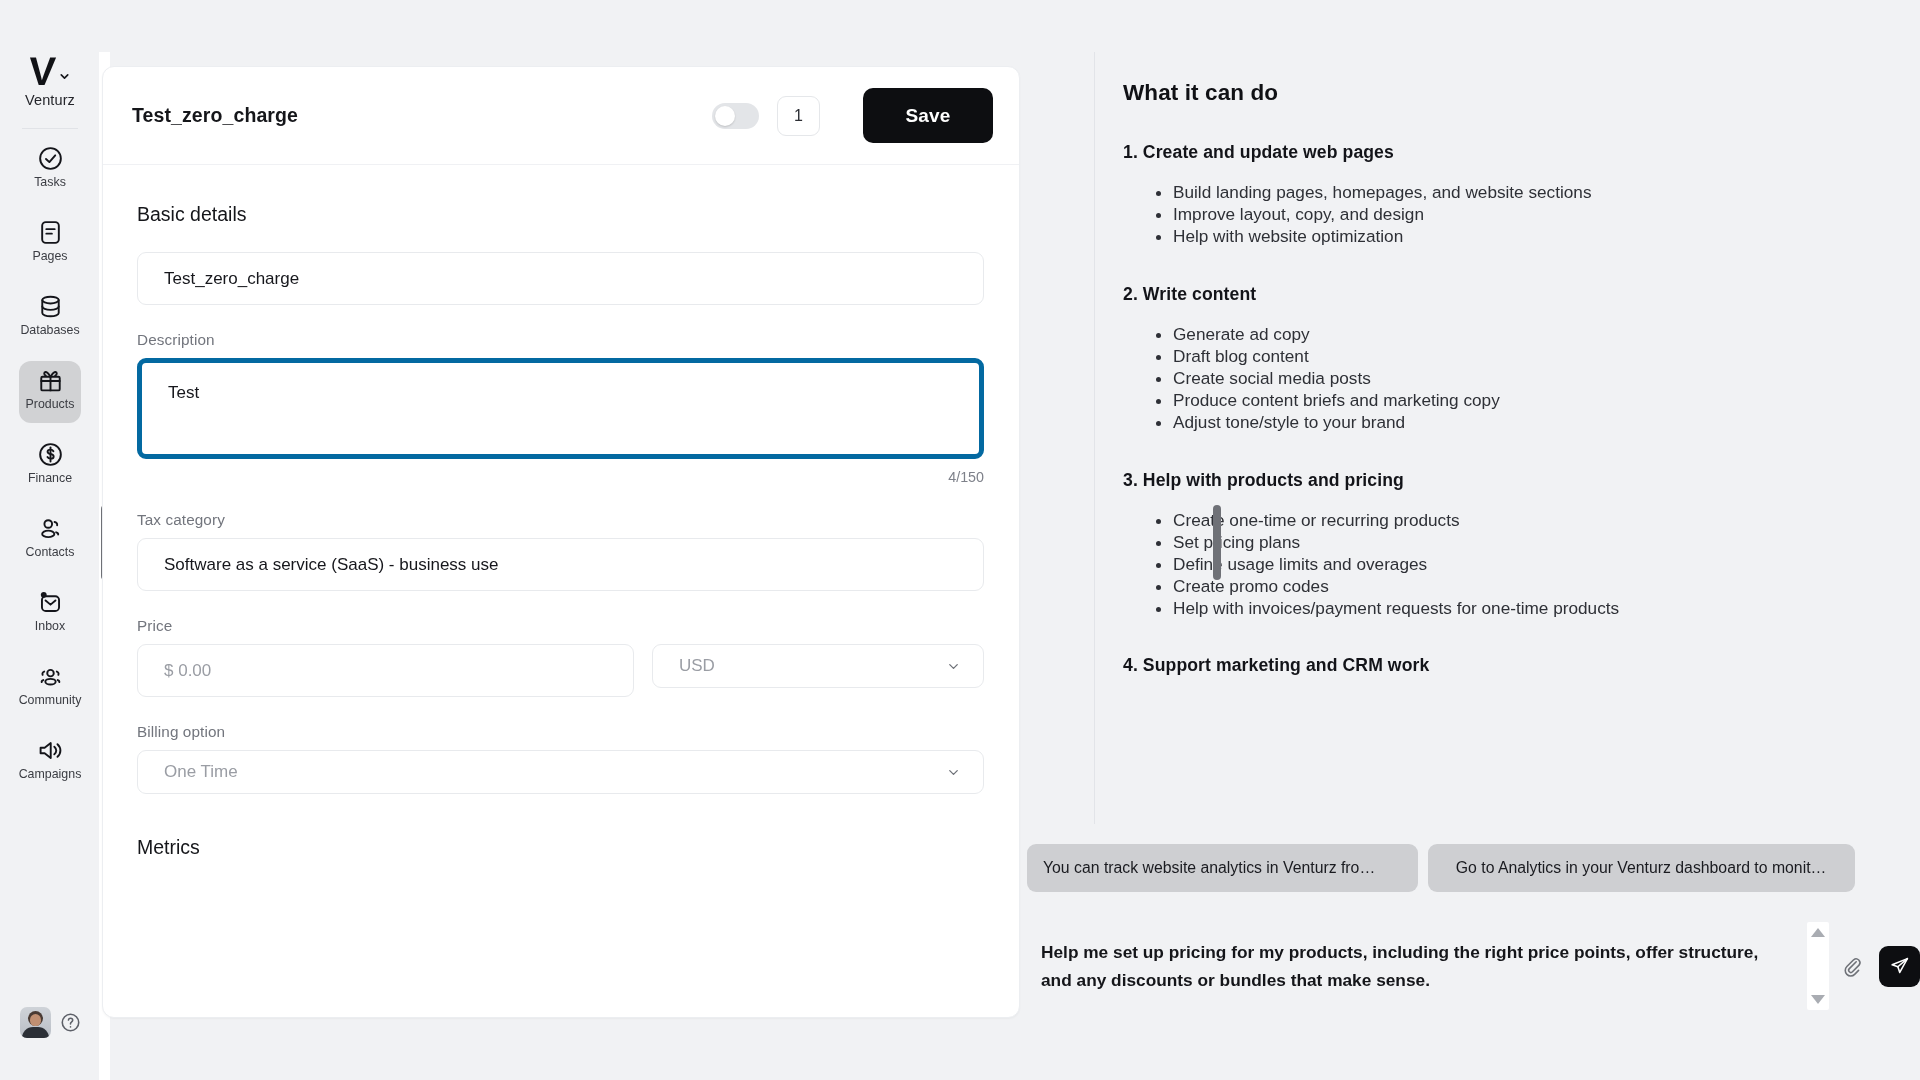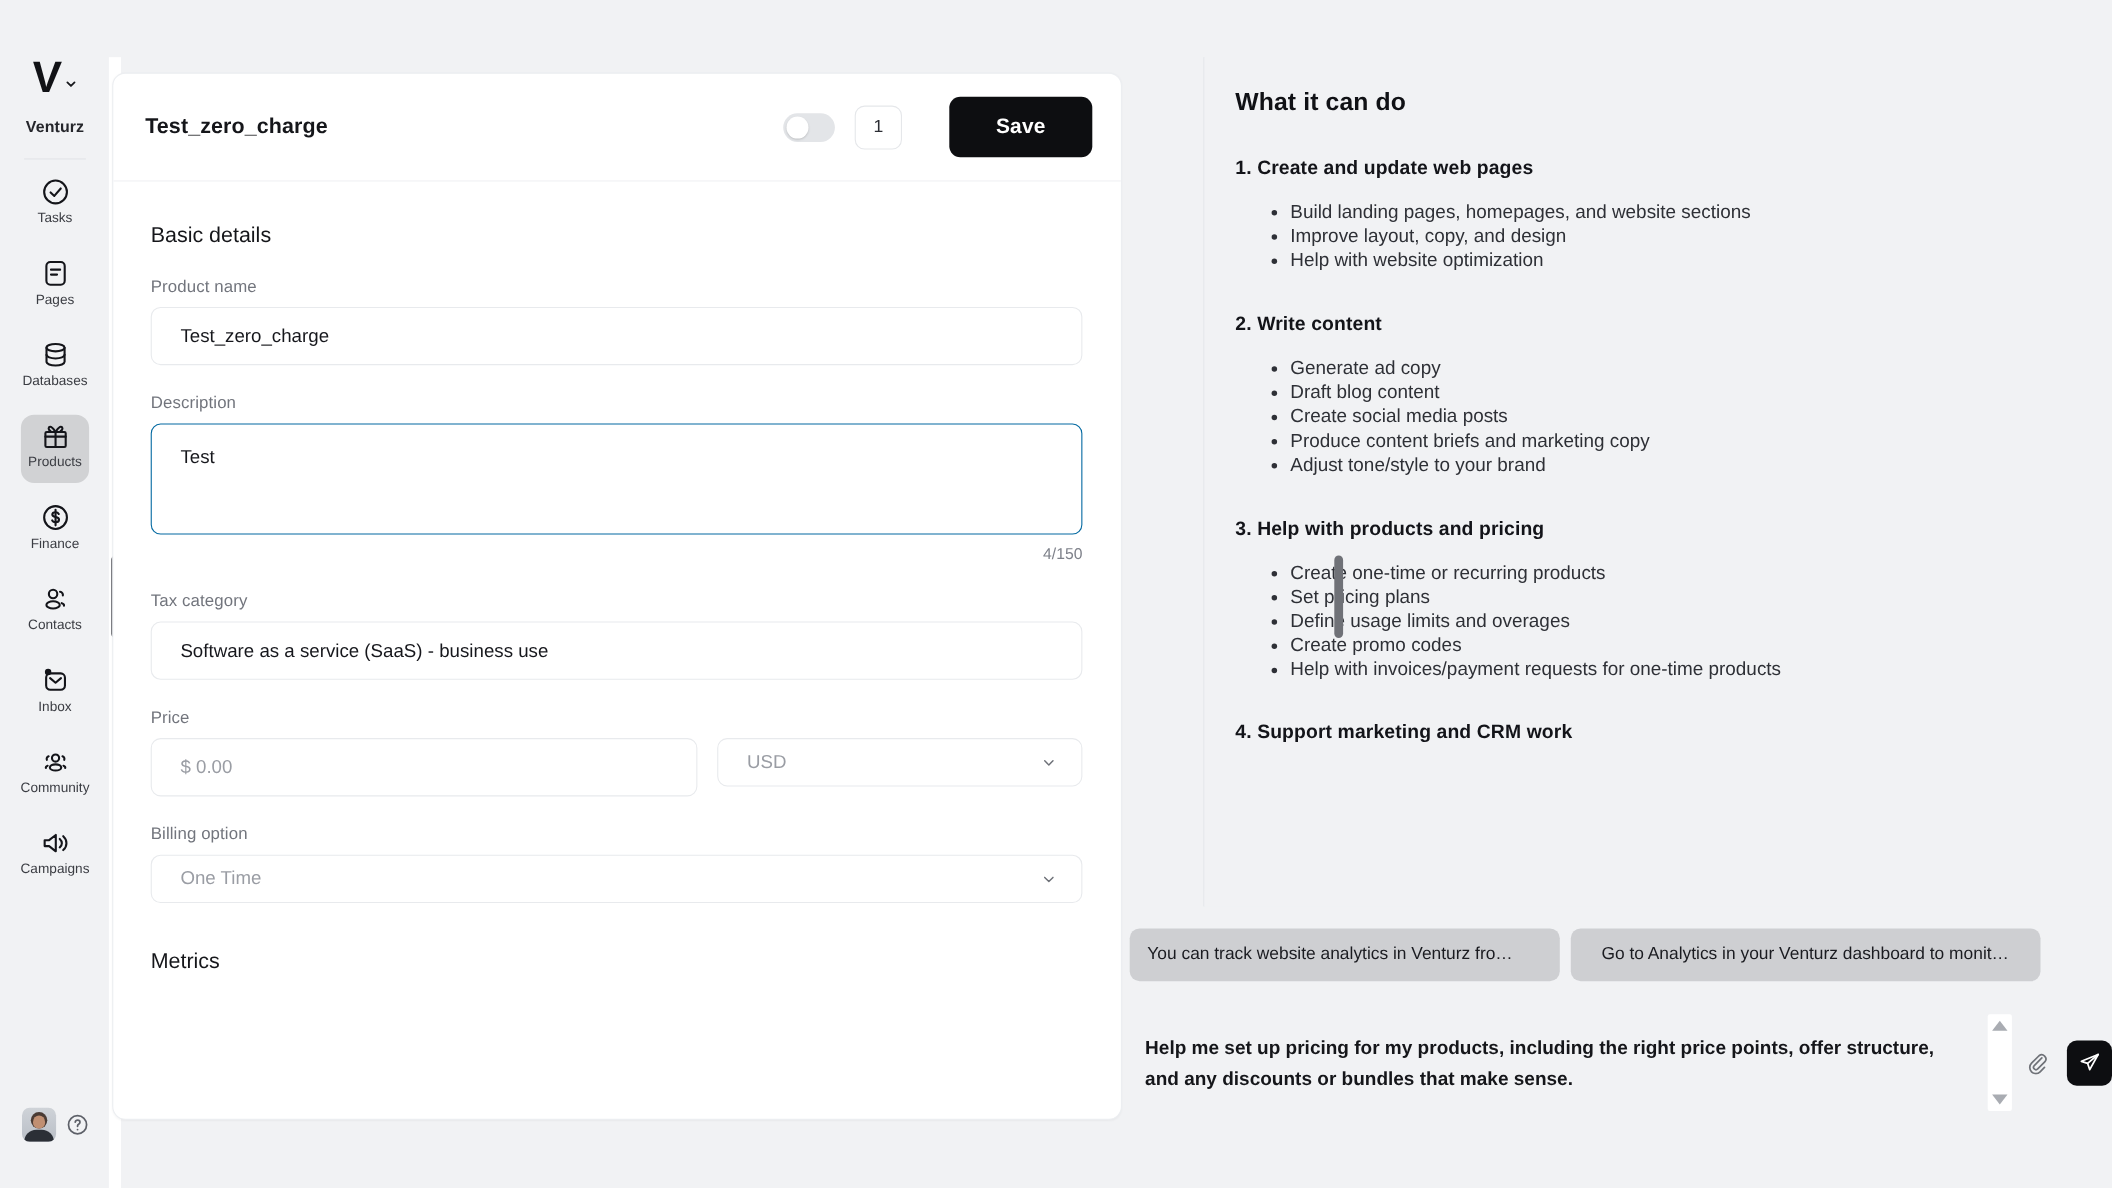--- a/index.html
+++ b/index.html
@@ -22,21 +22,21 @@
   }
   .brand { display:flex; flex-direction:column; align-items:center; cursor:pointer; }
   .brand-row { display:flex; align-items:center; gap:4px; }
   .brand-mark {
     font-size: 40px; font-weight: 800; line-height: 0.95;
     color: #111216; letter-spacing: -2px;
     font-family: "Liberation Sans", sans-serif;
     transform: skewX(-3deg);
   }
   .brand-chev { width:13px; height:13px; color:#17181c; margin-top:10px; }
-  .brand-name { font-size: 14.5px; color:#25262b; margin-top: 18px; letter-spacing:.1px;font-weight:bold; }
+  .brand-name { font-size: 14.5px; color:#25262b; margin-top: 2px; letter-spacing:.1px; }
 
   .side-sep { width: 56px; height: 1px; background: #e1e3e7; margin: 20px 0 10px; }
 
   .nav { display:flex; flex-direction:column; align-items:center; width:100%; }
   .nav-item {
     width: 62px; min-height: 62px;
     border-radius: 12px;
     display:flex; flex-direction:column; align-items:center; justify-content:flex-start;
     gap: 4px; margin-bottom: 12px; cursor:pointer;
     padding: 6px 0 5px;
@@ -115,21 +115,21 @@
   .sect-title { font-size: 19.5px; color:#15161a; font-weight:400; }
   .field { margin-top: 26px; }
   .flabel { font-size: 15.3px; color:#72757d; margin-bottom: 9px; letter-spacing:.1px; }
   .inp {
     width: 847px; height: 53px; border:1px solid #e8eaed; border-radius: 9px;
     background:#fff; display:flex; align-items:center; padding: 0 26px;
     font-size: 17px; color:#16171c; cursor:text;
   }
   .inp.ph { color:#9a9da4; }
   .ta {
-    width: 847px; height: 101px; border:1px solid #0369a1; border-radius: 9px;
+    width: 847px; height: 101px; border:5px solid #0369a1; border-radius: 9px;
     background:#fff; padding: 20px 26px; font-size:17px; color:#16171c; cursor:text;
   }
   .counter { width:847px; text-align:right; font-size:14.3px; color:#7e818a; margin-top: 10px; }
   .row { display:flex; gap: 18px; }
   .inp.half { width: 497px; }
   .sel {
     width: 332px; height: 44px; border:1px solid #e8eaed; border-radius:9px;
     background:#fff; display:flex; align-items:center; padding: 0 22px 0 26px;
     font-size:17px; color:#9a9da4; cursor:pointer;
   }
@@ -331,21 +331,20 @@
           </div>
           <div class="qty">1</div>
           <button class="save-btn">Save</button>
         </div>
       </header>
 
       <div class="card-body">
         <h2 class="sect-title">Basic details</h2>
 
         <div class="field">
-          <div class="flabel">Product name</div>
           <div class="inp">Test_zero_charge</div>
         </div>
 
         <div class="field">
           <div class="flabel">Description</div>
           <div class="ta">Test</div>
           <div class="counter">4/150</div>
         </div>
 
         <div class="field">

